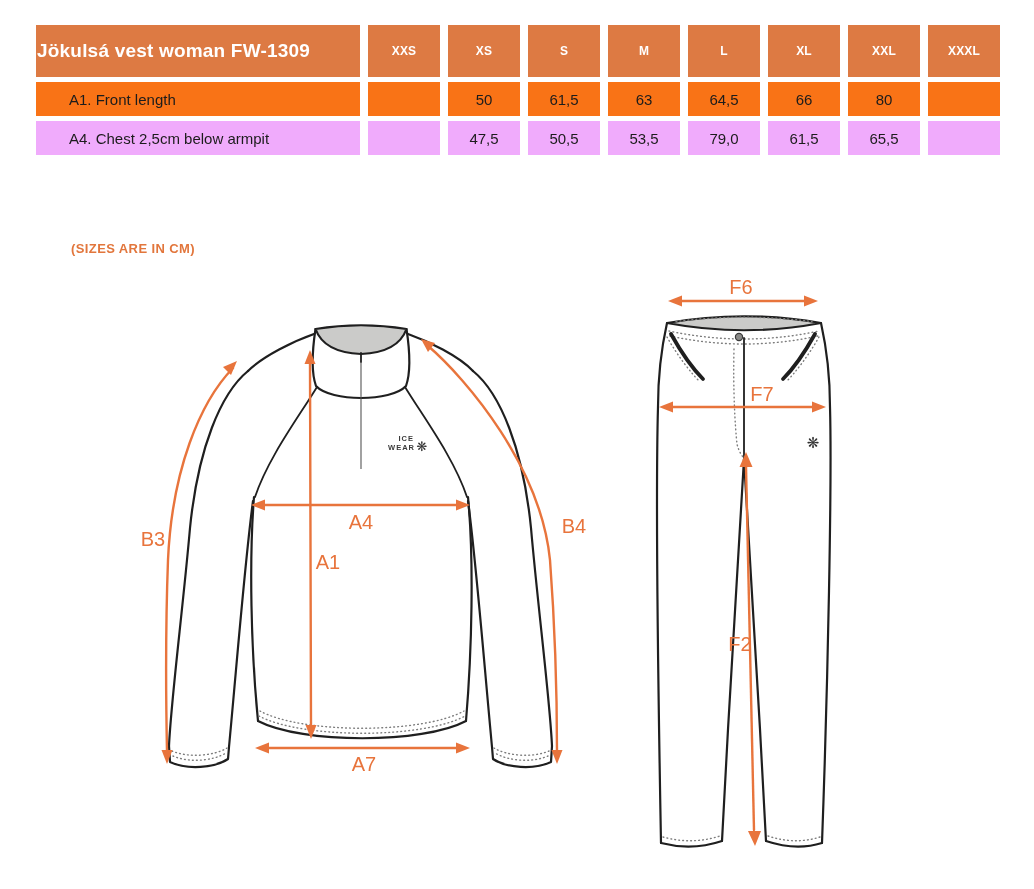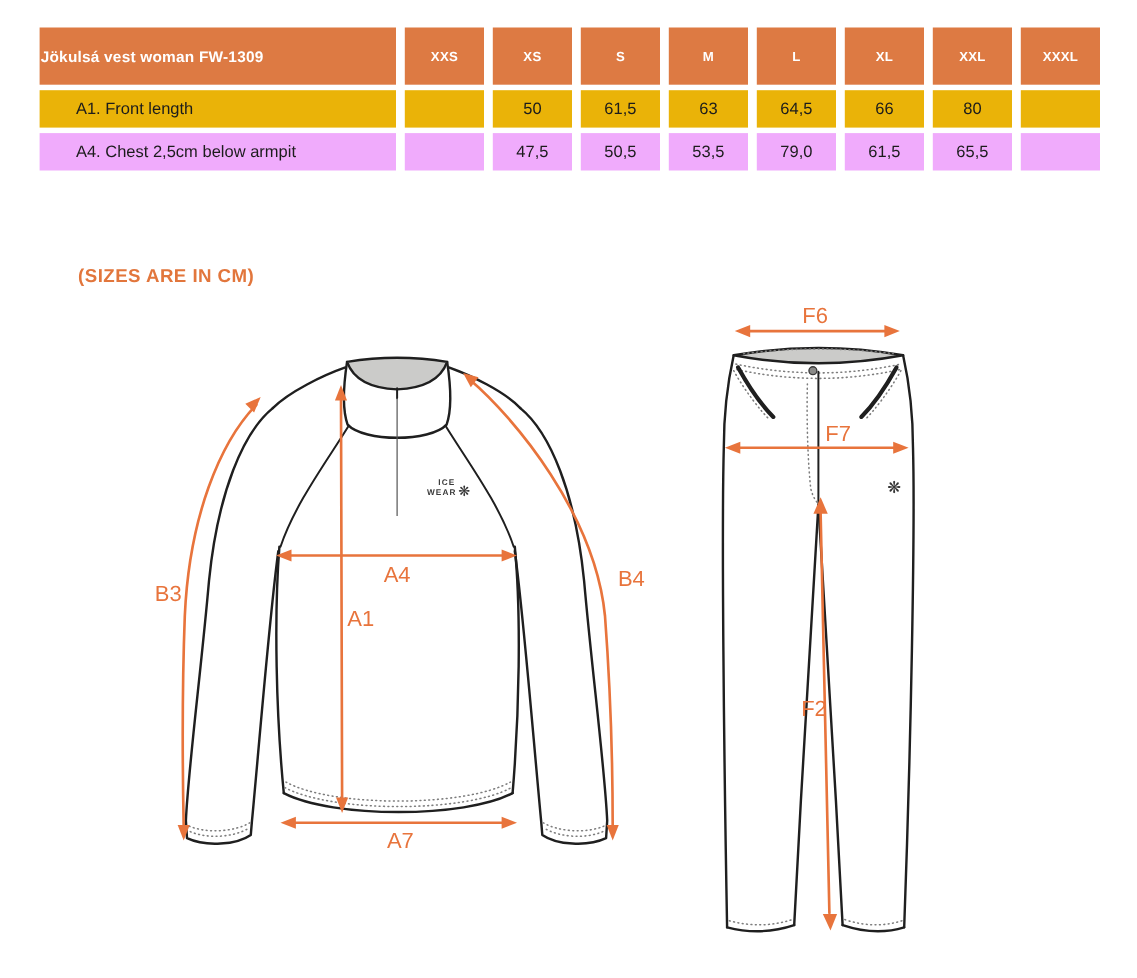--- a/index.html
+++ b/index.html
@@ -9,31 +9,31 @@
   }
   
   table.size-table{
     position:absolute;top:20px;left:28px;width:980px;
     border-collapse:separate;border-spacing:8px 5px;table-layout:fixed;
   }
   .size-table th{
     background:#DD7A43;color:#fff;height:50px;text-align:center;
     font-size:12px;font-weight:bold;letter-spacing:.2px;
   }
-  .size-table th.name{width:322px;text-align:left;font-size:14px}
+  .size-table th.name{width:322px;text-align:left;font-size:19px}
   .size-table td{
     background:#f0abfc;height:32px;text-align:center;
     font-size:15px;color:#1c1c1c;
   }
-  .size-table tr.dark td{background:#eab308}
+  .size-table tr.dark td{background:#f97316}
   .size-table td.label{text-align:left;padding-left:33px}
   
   .note{
     position:absolute;top:241px;left:71px;
-    color:#E2763C;font-size:17px;font-weight:bold;letter-spacing:.4px;
+    color:#E2763C;font-size:13px;font-weight:bold;letter-spacing:.4px;
   }
   
   svg.diagram{position:absolute;top:270px;left:0}
   .outline{fill:none;stroke:#1f1f1f;stroke-width:2.2;stroke-linecap:round;stroke-linejoin:round}
   .seam{fill:none;stroke:#1f1f1f;stroke-width:1.8;stroke-linecap:round}
   .thinline{fill:none;stroke:#555;stroke-width:1.1}
   .dotted{fill:none;stroke:#7d7d7d;stroke-width:1.4;stroke-dasharray:0.8 3.2;stroke-linecap:round}
   .greyfill{fill:#CBCBC9;stroke:#1f1f1f;stroke-width:2.2;stroke-linejoin:round}
   .pocket{fill:none;stroke:#1f1f1f;stroke-width:3.8;stroke-linecap:round}
   .arrow{fill:none;stroke:#E8743C;stroke-width:2.4;stroke-linecap:round}

